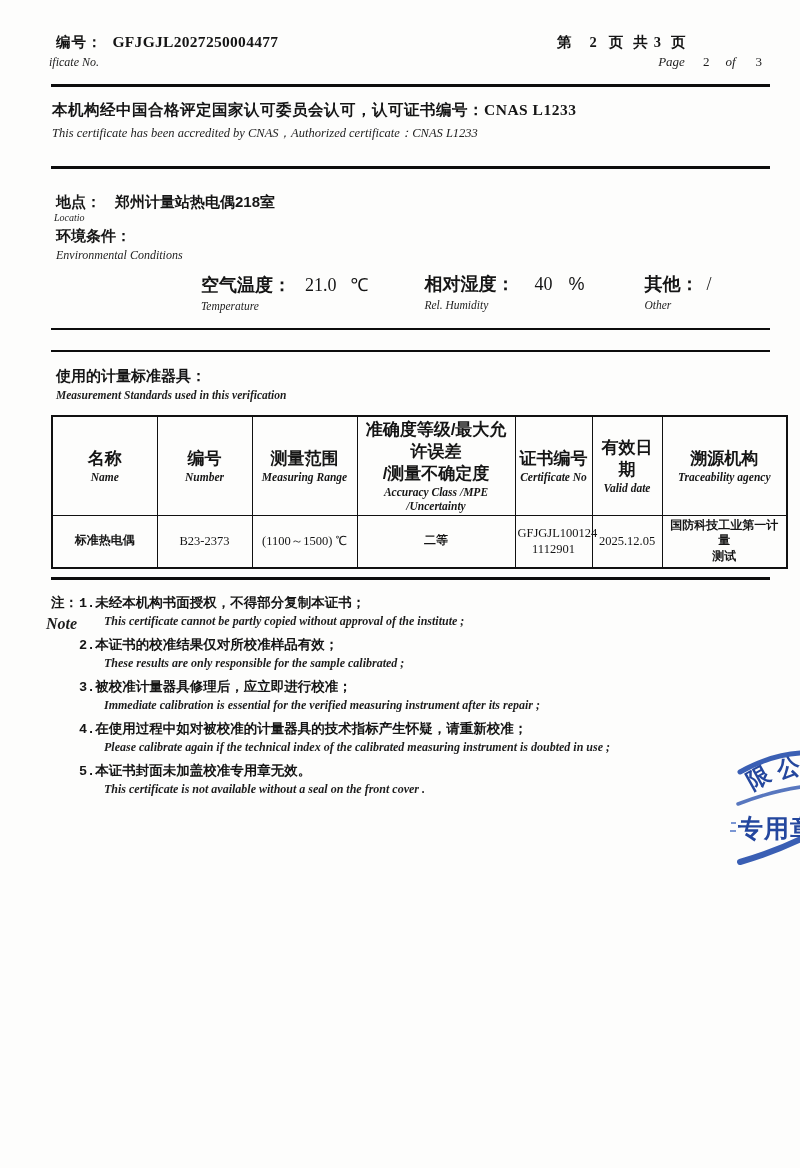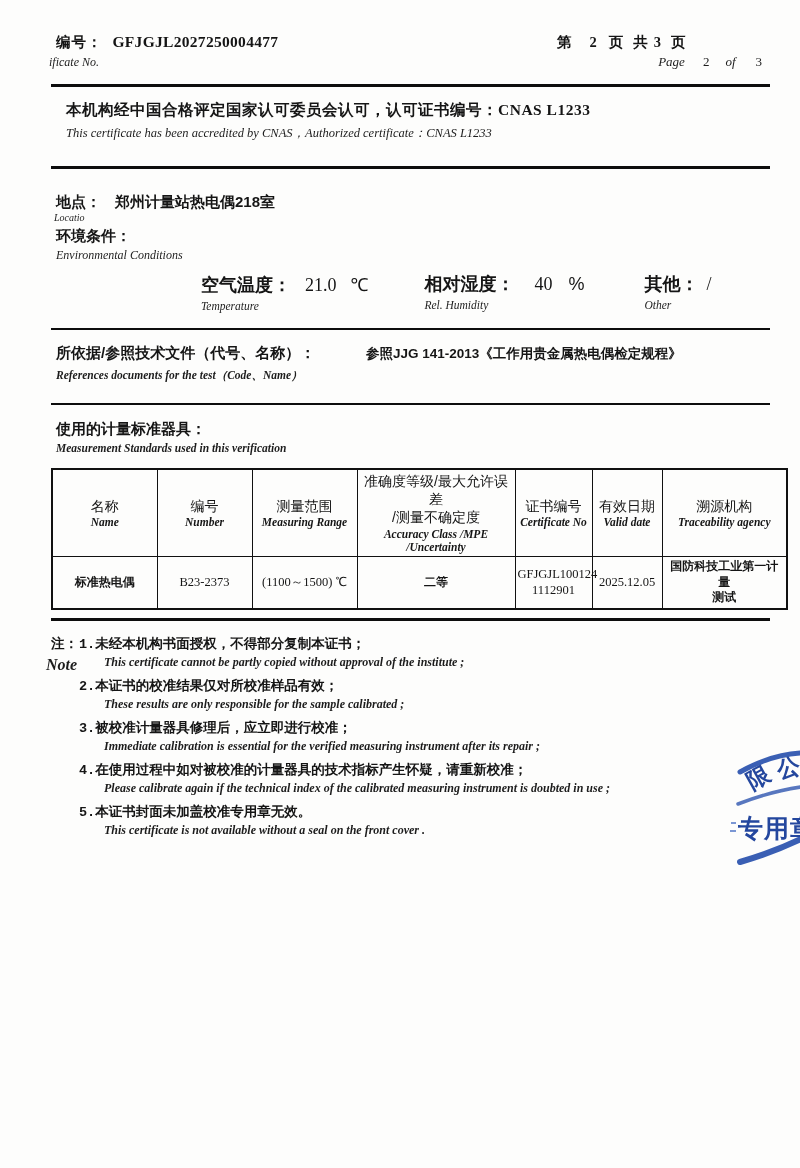--- a/index.html
+++ b/index.html
@@ -28,21 +28,21 @@
   .page-en .num { font-style:normal; font-family:"Liberation Serif", serif; }
 
   .rule { border:none; background:#0d0d0d; height:2.5px; }
   .rule.thick { height:3px; }
   .rule.r1 { margin-top:14px; }
   .rule.r2 { margin-top:24px; height:2.5px; }
   .rule.r3 { margin-top:16px; }
   .rule.r4 { margin-top:20px; height:2px; }
   .rule.r5 { margin-top:8px; }
 
-  .cnas { margin-top:13px; margin-left:15px; }
+  .cnas { margin-top:13px; margin-left:1px; }
   .cnas-zh { font-size:15.5px; font-weight:700; letter-spacing:0.5px; }
   .cnas-no { font-family:"Liberation Serif", serif; font-size:15.5px; font-weight:700; letter-spacing:0.5px; }
   .cnas-en { font-size:12.5px; margin-top:4px; }
 
   .loc { margin-top:24px; margin-left:5px; }
   .loc-line { font-size:15px; }
   .loc-label { font-weight:700; }
   .loc-value { margin-left:14px; font-weight:600; }
   .loc-sub { font-size:10px; margin-top:0; margin-left:-2px; }
 
@@ -67,21 +67,21 @@
 
   .stdhead { margin-top:15px; margin-left:5px; }
   .stdhead-zh { font-size:15px; font-weight:700; }
   .stdhead-en { font-size:11.5px; margin-top:3px; font-weight:600; }
 
   table.std { margin-top:14px; width:735px; border-collapse:collapse; table-layout:fixed; }
   table.std th, table.std td { border:1.5px solid #111; text-align:center; vertical-align:middle; padding:2px; }
   table.std { border:2px solid #111; }
   table.std thead tr { height:68px; }
   table.std tbody tr { height:46px; }
-  .th-zh { font-size:14px; font-weight:400; line-height:1.3; white-space:pre-line; }
+  .th-zh { font-size:17px; font-weight:700; line-height:1.3; white-space:pre-line; }
   .th-en { font-family:"Liberation Serif", serif; font-style:italic; font-size:11.5px; font-weight:600; margin-top:1px; line-height:1.15; }
   td.cell { font-size:12.5px; white-space:pre-line; line-height:1.3; font-family:"Liberation Serif", serif; }
   td.cell.zh { font-family:"Liberation Sans", sans-serif; font-weight:600; font-size:12px; }
 
   .notes { margin-top:14px; position:relative; padding-left:28px; }
   .notes-zh-label { position:absolute; left:0; top:0; font-size:13.5px; font-weight:700; }
   .notes-en-label { position:absolute; left:-5px; top:21px; font-size:16px; font-weight:600; }
   .note-item { margin-bottom:7px; }
   .note-zh { font-size:13.5px; font-weight:700;font-family:Liberation Mono, monospace; }
   .note-num { display:inline-block; min-width:16px; }
@@ -151,27 +151,20 @@
       <div class="envgroup eg3">
         <div class="top">
           <span class="lab">其他：</span><span class="val ml8">/</span>
         </div>
         <div class="sub en">Other</div>
       </div>
     </div>
 
     <div class="rule r3"></div>
 
-    <div class="refs">
-      <div class="refs-left">
-        <div class="refs-zh">所依据/参照技术文件（代号、名称）：</div>
-        <div class="refs-en en">References documents for the test（Code、Name）</div>
-      </div>
-      <div class="refs-value">参照JJG 141-2013《工作用贵金属热电偶检定规程》</div>
-    </div>
 
     <div class="rule r4"></div>
 
     <div class="stdhead">
       <div class="stdhead-zh">使用的计量标准器具：</div>
       <div class="stdhead-en en">Measurement Standards used in this verification</div>
     </div>
 
     <table class="std">
       <colgroup>

